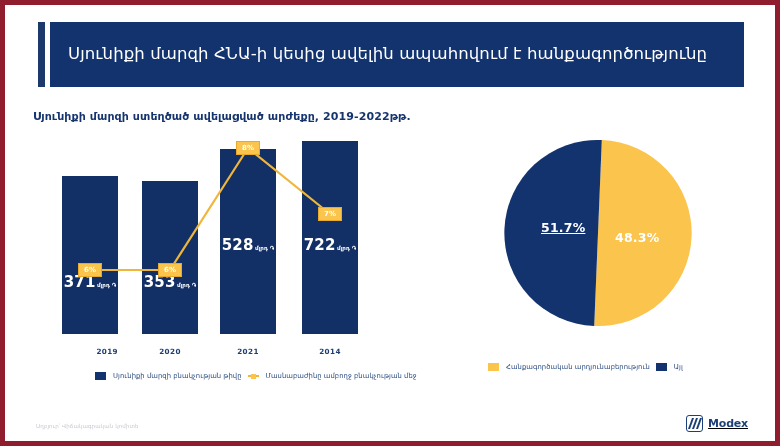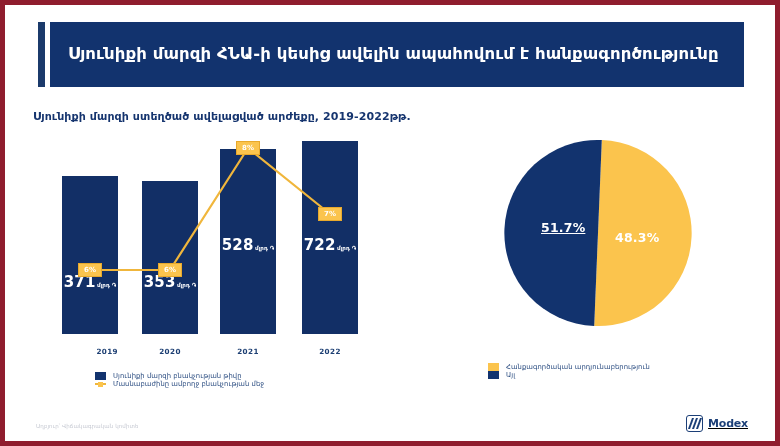--- a/index.html
+++ b/index.html
@@ -58,21 +58,21 @@
   .title-band {
     flex: 1;
     background: #12336e;
     display: flex;
     align-items: center;
     padding: 6px 18px 8px 18px;
   }
   .title-text {
     color: #ffffff;
     font-size: 16.5px;
-    font-weight: bold;
+    font-weight: normal;
     line-height: 1.33;
     letter-spacing: 0.1px;
   }
 
   
   .sub {
     position: absolute;
     color: #16356f;
     font-size: 11px;
     font-weight: bold;
@@ -164,21 +164,22 @@
     color: #ffffff;
     font-size: 7px;
     font-weight: bold;
     letter-spacing: 0.1px;
   }
 
   
   .legend {
     position: absolute;
     display: flex;
-    flex-direction: column;
+    flex-direction: row;
+    gap: 6px;
   }
   .legend-row {
     display: flex;
     align-items: center;
     gap: 7px;
   }
   .swatch-sq {
     width: 11px;
     height: 8px;
     flex: none;
@@ -319,21 +320,21 @@
           <span class="num">528</span><span class="unit">մլրդ ֏</span>
         </div>
       </div>
       <div class="xlabel" style="left:190px;">2021</div>
 
       <div class="bar" style="left:272px; height:193px;">
         <div class="bar-value" style="top:94px;">
           <span class="num">722</span><span class="unit">մլրդ ֏</span>
         </div>
       </div>
-      <div class="xlabel" style="left:272px;">2022</div>
+      <div class="xlabel" style="left:272px;">2014</div>
 
       <svg class="line-svg" viewBox="0 0 380 232" preserveAspectRatio="none">
         <polyline points="60,138 140,138 218,16 300,82" fill="none" stroke="#f0b63c" stroke-width="2.2" stroke-linejoin="round" stroke-linecap="round"></polyline>
       </svg>
 
       <div class="pct-box" style="left:48px;  top:131px;">6%</div>
       <div class="pct-box" style="left:128px; top:131px;">6%</div>
       <div class="pct-box" style="left:206px; top:9px;">8%</div>
       <div class="pct-box" style="left:288px; top:75px;">7%</div>
     </div>

